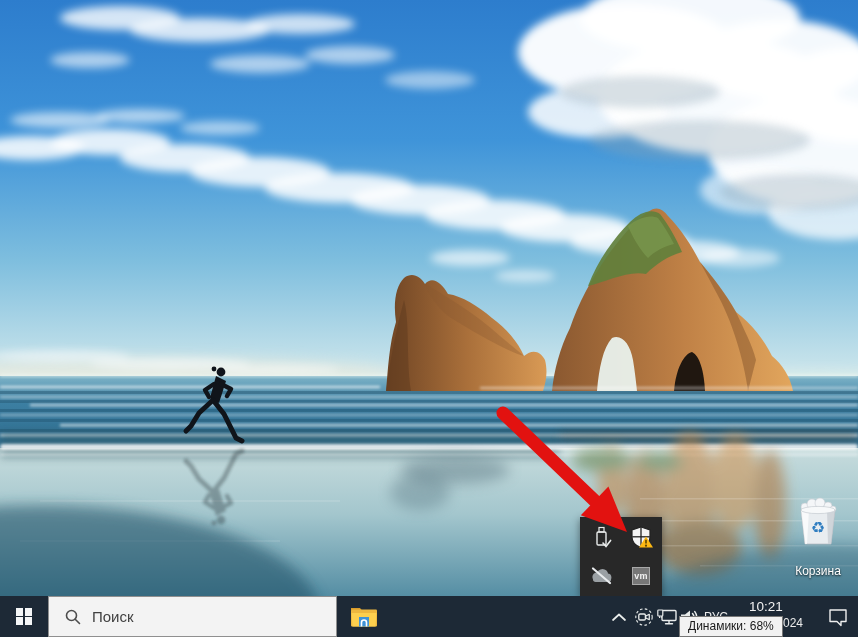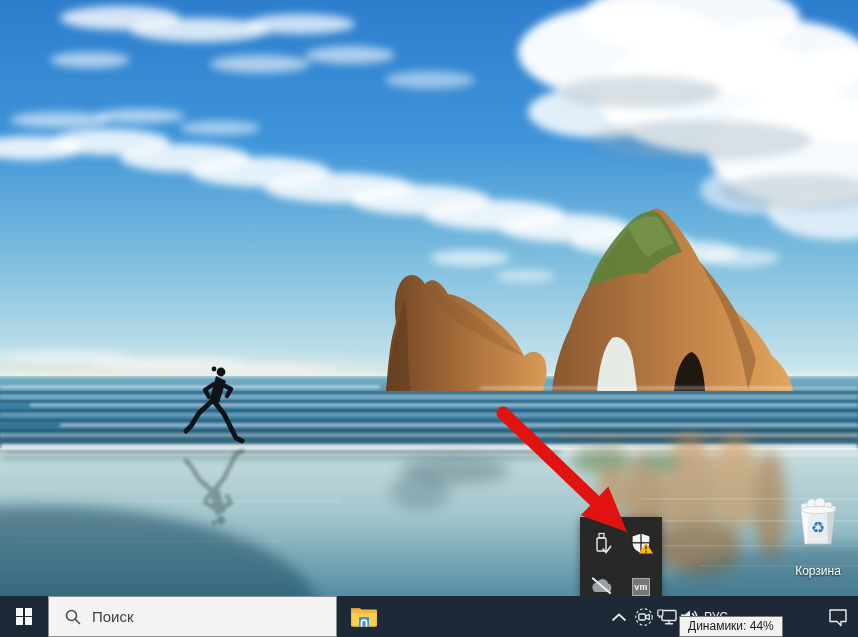--- a/index.html
+++ b/index.html
@@ -9,21 +9,21 @@
 
   
   .recycle{position:absolute;left:784px;top:497px;width:68px;z-index:5;display:flex;
            flex-direction:column;align-items:center;background:none;border:none;padding:0;cursor:default;}
   .recycle-label{margin-top:17px;font-size:12px;color:#fff;text-shadow:0 1px 2px rgba(0,0,0,.85);}
 
   
   .tray-popup{position:absolute;left:580px;top:517px;width:81px;height:79px;z-index:30;
               background:#282828;box-shadow:0 2px 8px rgba(0,0,0,.45);
               display:grid;grid-template-columns:40px 40px;grid-template-rows:39px 40px;padding:0 0 0 1px;}
-  .tp-cell{display:flex;align-items:flex-end;justify-content:center;background:none;border:none;padding:0;cursor:default;}
+  .tp-cell{display:flex;align-items:center;justify-content:center;background:none;border:none;padding:0;cursor:default;}
   .vm-box{width:18px;height:18px;background:#777;border:1px solid #a8a8a8;box-sizing:border-box;
           display:flex;align-items:center;justify-content:center;}
   .vm-box span{color:#f2f2f2;font-size:9px;font-weight:bold;letter-spacing:.3px;line-height:1;}
 
   .arrow-overlay{position:absolute;left:0;top:0;z-index:40;pointer-events:none;}
 
   
   .taskbar{position:absolute;left:0;top:596px;width:858px;height:41px;background:#1d2936;z-index:50;}
   .taskbar button{background:none;border:none;padding:0;margin:0;cursor:default;}
   .start{position:absolute;left:0;top:0;width:48px;height:41px;display:flex;align-items:center;justify-content:center;}
@@ -343,23 +343,27 @@
         <polygon points="2,5.5 6,5.5 11,1.5 11,14.5 6,10.5 2,10.5" fill="#e9eceb"></polygon>
         <path d="M13.5,4.5 a5.5,5.5 0 0 1 0,7" fill="none" stroke="#e9eceb" stroke-width="1.5" stroke-linecap="round"></path>
         <path d="M15.8,2.6 a9,9 0 0 1 0,10.8" fill="none" stroke="#e9eceb" stroke-width="1.5" stroke-linecap="round"></path>
       </svg>
     </button>
 
     <button class="tray-btn b-lang">
       <span>РУС</span>
     </button>
 
+    <button class="clock">
+      <span class="time">10:21</span>
+      <span class="date">024</span>
+    </button>
 
     <button class="tray-btn b-ac">
       <svg width="22" height="20" viewBox="0 0 22 20">
         <path d="M3,3 h16 v11.5 h-5 v4 l-4,-4 H3 Z" fill="none" stroke="#eeeeee" stroke-width="1.4" stroke-linejoin="round"></path>
       </svg>
     </button>
   </div>
 
-  <div class="tooltip">Динамики: 44%</div>
+  <div class="tooltip">Динамики: 68%</div>
 
 </div>
 
 </body></html>

